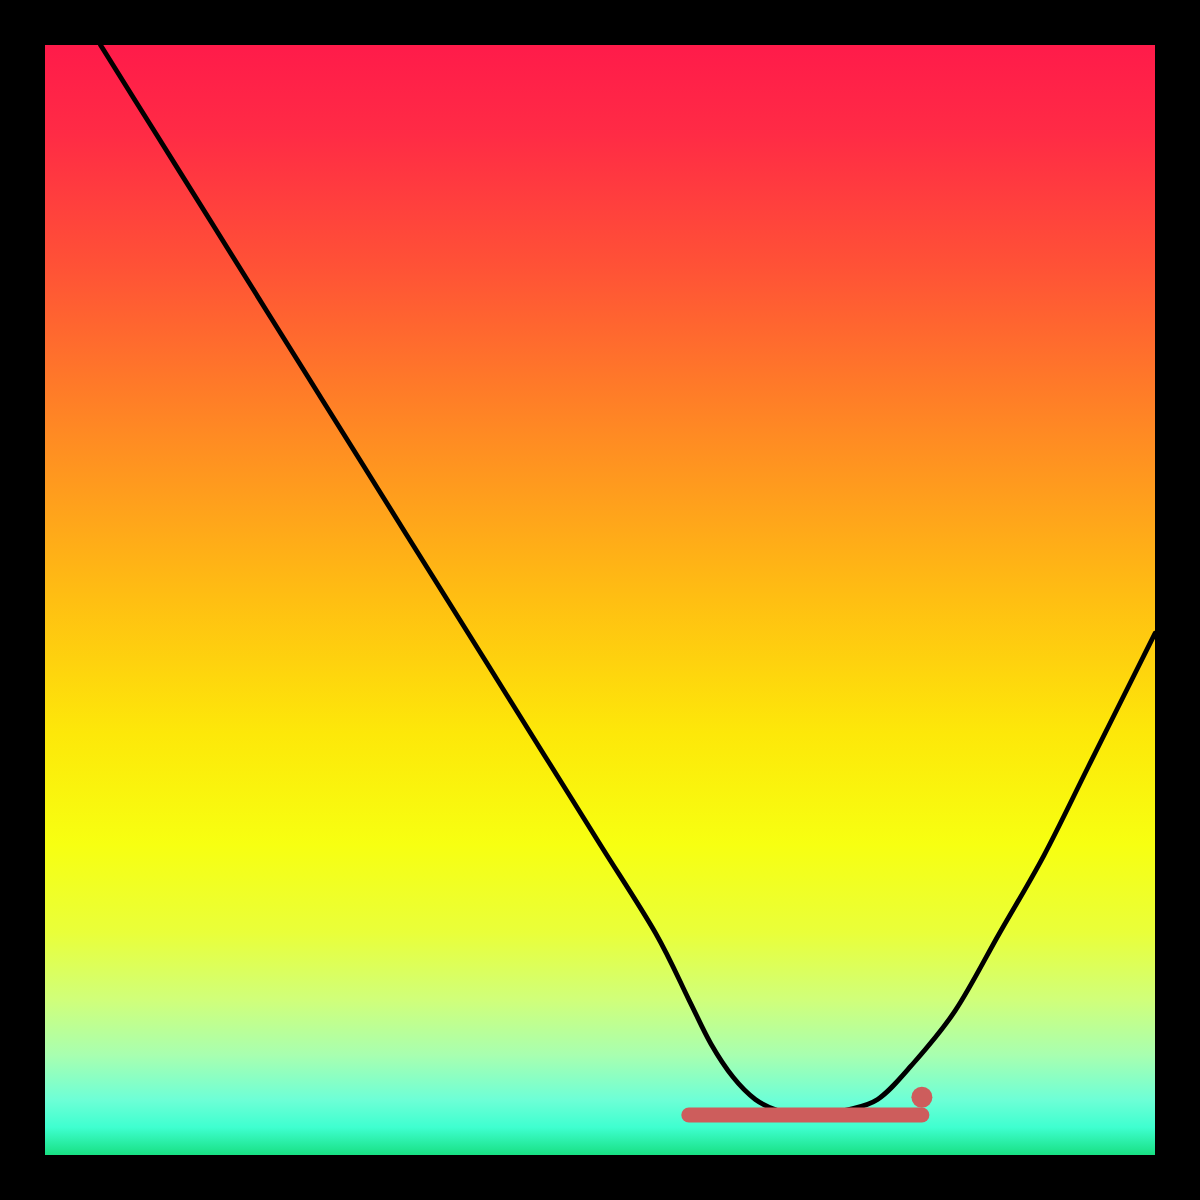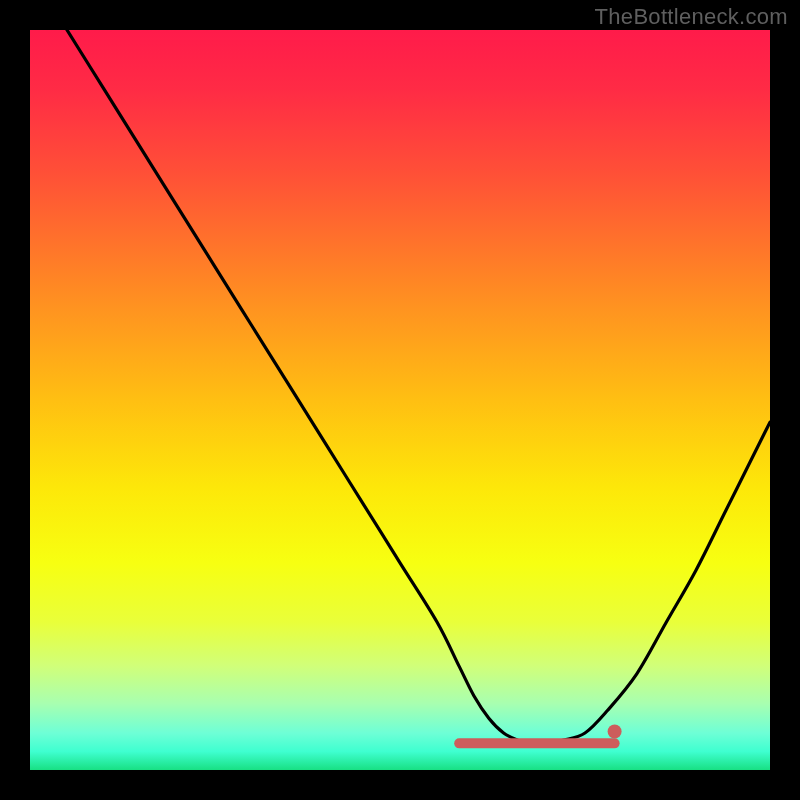--- a/index.html
+++ b/index.html
@@ -40,21 +40,20 @@
     height: 100%;
   }
   svg {
     display: block;
   }
 </style>
 </head>
 <body>
 
 <div class="frame">
-  <div class="watermark">TheBottleneck.com</div>
   <div class="plot-outer">
     <div class="plot-inner">
       <svg id="chart-svg" width="740" height="740" viewBox="0 0 740 740">
         <defs>
           <linearGradient id="bgGrad" x1="0" y1="0" x2="0" y2="1">
               <stop offset="0%" stop-color="#ff1b4a"></stop>
               <stop offset="8%" stop-color="#ff2b45"></stop>
               <stop offset="20%" stop-color="#ff5236"></stop>
               <stop offset="35%" stop-color="#ff8a23"></stop>
               <stop offset="50%" stop-color="#ffbf12"></stop>

